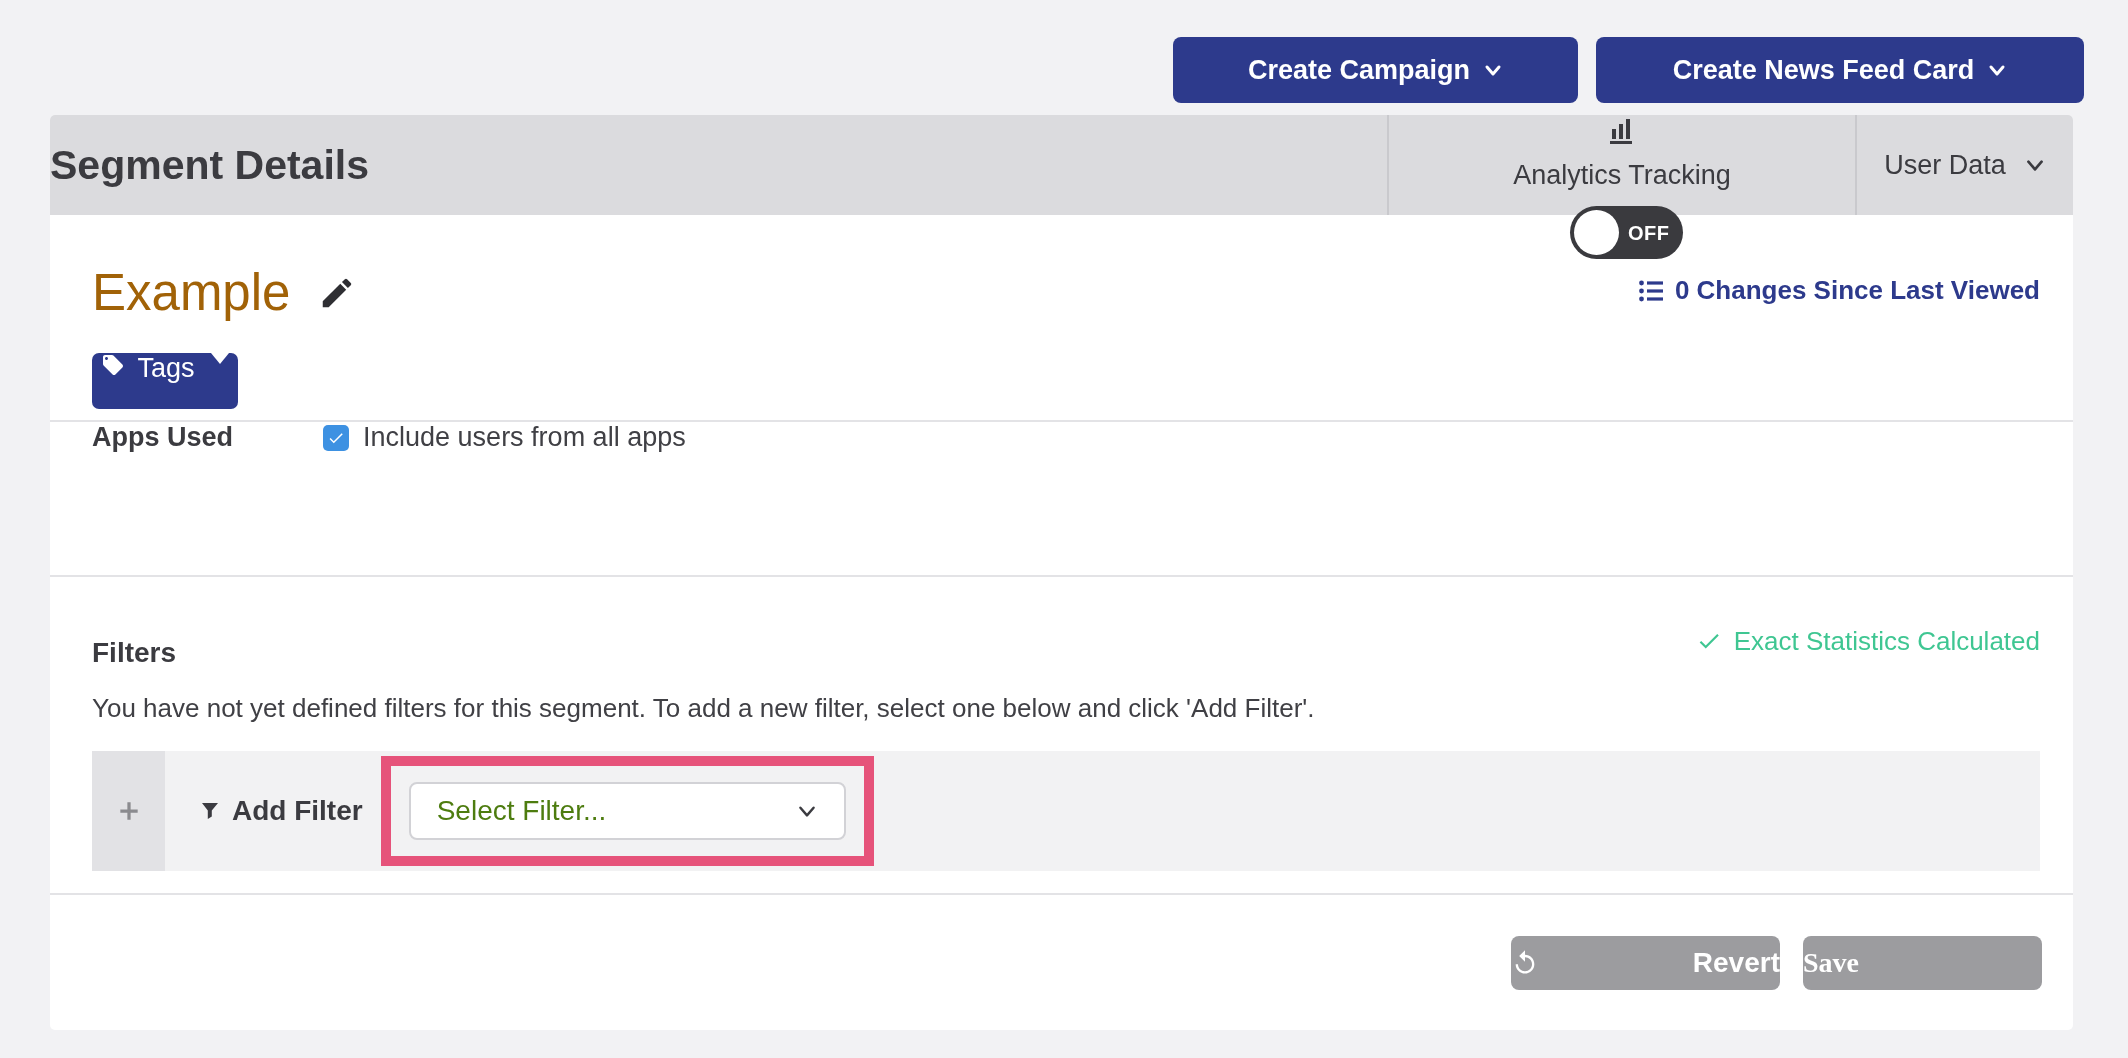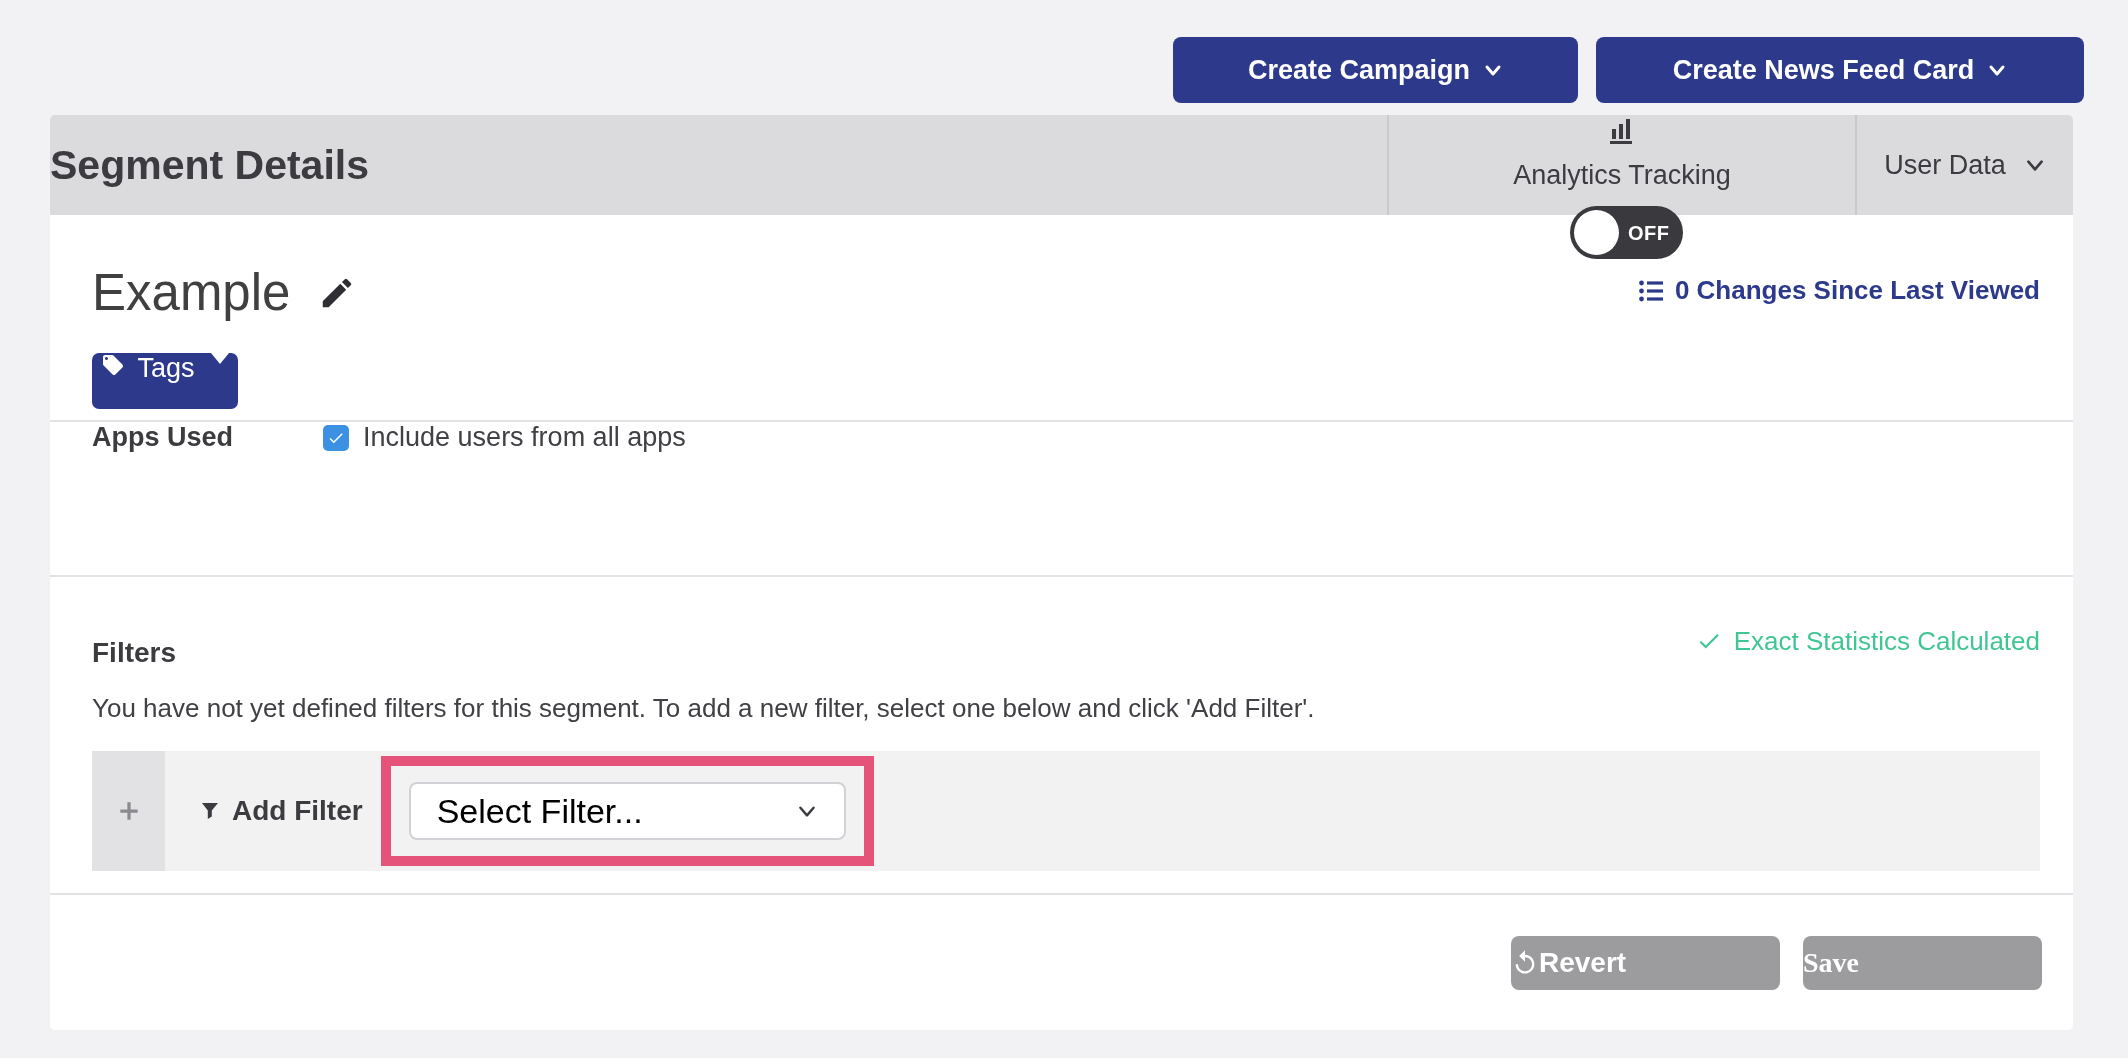--- a/index.html
+++ b/index.html
@@ -69,21 +69,21 @@
 
   
   .section-title-area {
     height: 205px; padding: 0 33px 0 42px; position: relative;
   }
   .title-row {
     display: flex; align-items: flex-start; justify-content: space-between;
     padding-top: 50px;
   }
   .segment-name-wrap { display: flex; align-items: center; gap: 28px; }
-  .segment-name { font-size: 51px; font-weight: 400; color: #404040; line-height: 56px; }
+  .segment-name { font-size: 51px; font-weight: 400; color: #a16207; line-height: 56px; }
   .edit-pencil { cursor: pointer; display: flex; }
   .changes-link {
     display: flex; align-items: center; gap: 11px;
     color: #2d3a8c; font-size: 26px; font-weight: 700;
     text-decoration: none; margin-top: 10px; cursor: pointer; white-space: nowrap;
   }
   .tags-btn {
     position: absolute; left: 42px; top: 138px;
     width: 146px; height: 56px;
     background: #2d3a8c; color: #fff; border: none; border-radius: 7px;
@@ -135,35 +135,35 @@
     margin-left: 18px;
     border: 10px solid #e6537a;
     padding: 16px 18px;
   }
   .filter-select {
     width: 437px; height: 58px; background: #fff;
     border: 2px solid #d2d2d6; border-radius: 8px;
     display: flex; align-items: center; justify-content: space-between;
     padding: 0 26px; cursor: pointer;
   }
-  .filter-select-value { font-size: 34px; color: #000000; }
+  .filter-select-value { font-size: 28px; color: #4d7c0f; }
 
   
   .section-footer {
     height: 137px; border-top: 2px solid #e3e3e6;
     display: flex; align-items: center; justify-content: flex-end;
     gap: 23px; padding-right: 31px;
     border-radius: 0 0 5px 5px;
   }
   .footer-btn {
     height: 54px; border: none; border-radius: 8px;
     background: #9c9c9f; color: #fff;
     font-family: "Liberation Sans", sans-serif;
     font-size: 28px; font-weight: 700;
-    display: flex; align-items: center; justify-content: flex-start; 
+    display: flex; align-items: center; justify-content: space-between; gap: 15px;
     cursor: pointer;
   }
   .revert-btn { width: 269px; }
   .save-btn { width: 239px; font-family: Liberation Serif, serif; }
 
   svg { display: block; }
 </style>
 </head>
 <body>
 

